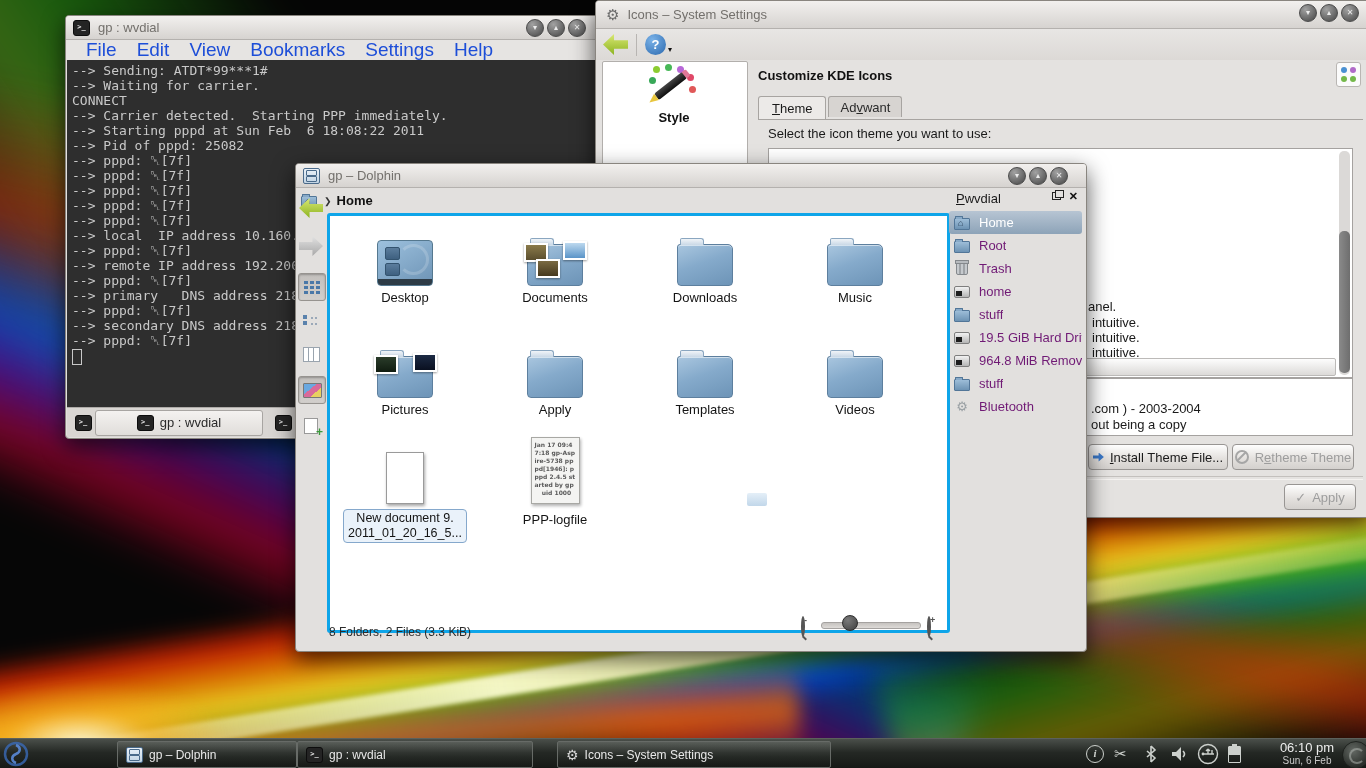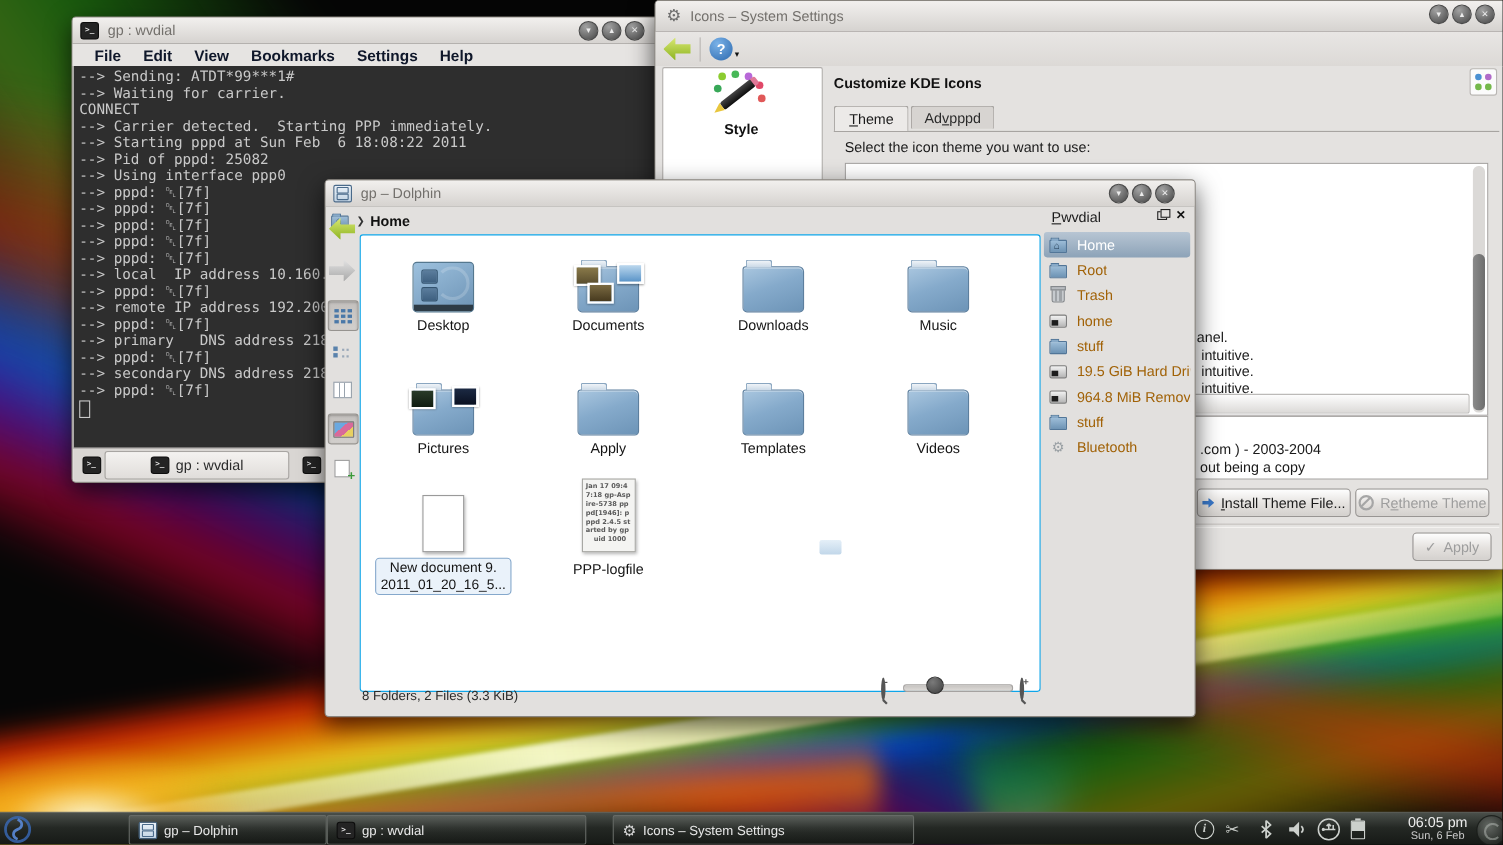--- a/index.html
+++ b/index.html
@@ -32,21 +32,21 @@
     background:linear-gradient(#f2f0ee,#d6d3d0);border-bottom:1px solid #b4b1ae;
     display:flex;align-items:center;}
   .title-text{font-size:13px;color:#73706c;margin-left:8px;white-space:nowrap;}
   .wbtns{position:absolute;top:3px;display:flex;gap:3px;}
   .wbtn{width:16px;height:16px;border-radius:50%;border:1px solid #4a4a4a;
     background:radial-gradient(circle at 35% 28%,#a2a2a2,#5c5c5c 75%);
     color:#ececec;font-size:8px;line-height:15px;text-align:center;}
   
   #term{left:65px;top:15px;width:536px;height:422px;z-index:10;}
   .menubar{height:20px;background:#e6e4e2;display:flex;align-items:center;padding-left:10px;gap:0;}
-  .menuitem{font-size:14px;color:#0f172a;padding:0 10px;font-weight:bold;}
+  .menuitem{font-size:19px;color:#1d4ed8;padding:0 10px;}
   .termscreen{position:absolute;left:1px;right:1px;top:44px;bottom:30px;background:#2e2e2e;
     overflow:hidden;padding:3px 0 0 5px;}
   .tline{font-family:"DejaVu Sans Mono","Liberation Mono",monospace;font-size:13px;line-height:15px;
     color:#c9c9c9;white-space:pre;}
   .cursor{width:8px;height:14px;border:1px solid #c9c9c9;margin-top:1px;}
   .termtabs{position:absolute;left:1px;right:1px;bottom:1px;height:29px;background:#d9d6d3;
     border-top:1px solid #aeaba8;display:flex;align-items:center;}
   .ttab{height:24px;width:166px;margin-left:28px;background:linear-gradient(#f4f2f0,#e0ddda);
     border:1px solid #a8a5a2;border-radius:3px;display:flex;align-items:center;justify-content:center;gap:6px;
     font-size:13px;color:#2a2a2a;}
@@ -131,21 +131,21 @@
     box-shadow:6px 0 #4a78a8,12px 0 #4a78a8,0 5px #4a78a8,6px 5px #4a78a8,12px 5px #4a78a8,0 10px #4a78a8,6px 10px #4a78a8,12px 10px #4a78a8;}
   .vi-details{width:4px;height:4px;background:#5a82ac;margin:-8px 0 0 -12px;
     box-shadow:7px 1px 0 -1px #9aa8b8,11px 1px 0 -1px #9aa8b8,0 6px 0 #5a82ac,7px 7px 0 -1px #9aa8b8,11px 7px 0 -1px #9aa8b8;}
   .vi-cols{width:15px;height:13px;border:1px solid #9aa4ae;background:
     linear-gradient(90deg,#fff 0 4px,#9aa4ae 4px 5px,#fff 5px 9px,#9aa4ae 9px 10px,#fff 10px 15px);}
   .vi-prev{width:17px;height:13px;border:1px solid #777;border-radius:1px;
     background:linear-gradient(140deg,#6aa8e0 0 38%,#d86a9a 38% 66%,#e8d060 66%);}
   .vi-split{width:12px;height:14px;background:#fff;border:1px solid #999;position:relative;}
   .vi-split:after{content:"+";position:absolute;right:-6px;bottom:-6px;color:#3a9a3a;font-weight:bold;font-size:12px;}
   .dview{position:absolute;left:31px;top:49px;width:617px;height:414px;background:#fff;
-    border:1px solid #0ea5e9;border-radius:3px;overflow:hidden;}
+    border:3px solid #0ea5e9;border-radius:3px;overflow:hidden;}
   .cell{position:absolute;width:150px;text-align:center;}
   .iconbox{height:62px;display:flex;align-items:flex-end;justify-content:center;padding-bottom:2px;}
   .flabel{font-size:13px;color:#141414;margin-top:2px;}
   .folder{width:54px;height:40px;position:relative;border-radius:3px 5px 4px 4px;
     background:linear-gradient(160deg,#a9c6df 0%,#85aacb 45%,#6d94b7 100%);
     border:1px solid #5d7f9e;box-shadow:inset 0 1px 0 rgba(255,255,255,.55);}
   .folder:before{content:"";position:absolute;top:-7px;left:2px;width:22px;height:6px;
     background:linear-gradient(#f0f4f8,#c9d8e6);border:1px solid #8aa6c0;border-bottom:none;border-radius:2px 3px 0 0;}
   .thumb{position:absolute;border:2px solid #fff;box-shadow:0 1px 2px rgba(0,0,0,.4);width:20px;height:15px;}
   .deskicon{width:54px;height:44px;border-radius:4px;position:relative;overflow:hidden;
@@ -165,21 +165,21 @@
     background:linear-gradient(#cfe2f2,#8fb6d8);}
   .places{position:absolute;left:653px;top:25px;width:133px;bottom:24px;}
   .phead{font-size:13px;color:#1a1a1a;margin-left:7px;}
   .pheadbtns{position:absolute;right:4px;top:2px;display:flex;gap:8px;align-items:center;}
   .floatico{width:7px;height:6px;border:1px solid #222;position:relative;}
   .floatico:after{content:"";position:absolute;left:2px;top:-3px;width:7px;height:6px;border:1px solid #222;background:#e2e0de;}
   .closex{font-size:11px;font-weight:bold;color:#111;line-height:10px;}
   .pitem{position:absolute;left:0;width:133px;height:23px;display:flex;align-items:center;border-radius:3px;}
   .pitem.selected{background:linear-gradient(#b7c5d3,#8da3b8);}
   .pitem.selected .plabel{color:#fff;}
-  .plabel{font-size:13px;color:#a16207;margin-left:8px;white-space:nowrap;overflow:hidden;}
+  .plabel{font-size:13px;color:#701a75;margin-left:8px;white-space:nowrap;overflow:hidden;}
   .picon{width:18px;display:flex;justify-content:center;margin-left:4px;flex:none;}
   .mfolder{width:14px;height:10px;position:relative;border-radius:1px;margin-top:3px;
     background:linear-gradient(#9dbdd8,#6d93b4);border:1px solid #527698;}
   .mfolder:before{content:"";position:absolute;top:-3px;left:0;width:6px;height:2px;background:#88aac8;
     border:1px solid #527698;border-bottom:none;border-radius:1px 1px 0 0;}
   .mhome{position:absolute;left:3px;top:-1px;font-size:9px;color:#20384e;line-height:10px;}
   .mdrive{width:14px;height:10px;background:linear-gradient(#f2f2f2,#b5b5b5);border:1px solid #7e7e7e;
     border-radius:2px;position:relative;}
   .mdrive:after{content:"";position:absolute;left:1px;bottom:1px;width:6px;height:5px;background:#1d1d1d;}
   .mtrash{width:10px;height:11px;border:1px solid #84888c;border-radius:1px 1px 2px 2px;position:relative;
@@ -252,21 +252,20 @@
       <span class="menuitem">Settings</span>
       <span class="menuitem">Help</span>
     </div>
     <div class="termscreen">
       <div class="tline">--&gt; Sending: ATDT*99***1#</div>
       <div class="tline">--&gt; Waiting for carrier.</div>
       <div class="tline">CONNECT</div>
       <div class="tline">--&gt; Carrier detected.  Starting PPP immediately.</div>
       <div class="tline">--&gt; Starting pppd at Sun Feb  6 18:08:22 2011</div>
       <div class="tline">--&gt; Pid of pppd: 25082</div>
-      <div class="tline">--&gt; Using interface ppp0</div>
       <div class="tline">--&gt; pppd: ␡[7f]</div>
       <div class="tline">--&gt; pppd: ␡[7f]</div>
       <div class="tline">--&gt; pppd: ␡[7f]</div>
       <div class="tline">--&gt; pppd: ␡[7f]</div>
       <div class="tline">--&gt; pppd: ␡[7f]</div>
       <div class="tline">--&gt; local  IP address 10.160.35.</div>
       <div class="tline">--&gt; pppd: ␡[7f]</div>
       <div class="tline">--&gt; remote IP address 192.200.1.</div>
       <div class="tline">--&gt; pppd: ␡[7f]</div>
       <div class="tline">--&gt; primary   DNS address 218.24</div>
@@ -321,21 +320,21 @@
       </div>
       <div class="ssheading">Customize KDE Icons</div>
       <div class="dotsbtn">
         <span class="dot" style="left:4px;top:4px;background:#4a90d2"></span>
         <span class="dot" style="right:4px;top:4px;background:#b06ac8"></span>
         <span class="dot" style="left:4px;bottom:4px;background:#74b84a"></span>
         <span class="dot" style="right:4px;bottom:4px;background:#74b84a"></span>
       </div>
       <div class="tabs">
         <span class="tab active"><span class="u">T</span><span>heme</span></span>
-        <span class="tab inactive"><span>Ad</span><span class="u">v</span><span>pppd</span></span>
+        <span class="tab inactive"><span>Ad</span><span class="u">v</span><span>want</span></span>
       </div>
       <div class="tabline"></div>
       <div class="sslabel">Select the icon theme you want to use:</div>
       <div class="themelist">
         <span class="frag" style="left:319px;top:150px">anel.</span>
         <span class="frag" style="left:323px;top:166px">intuitive.</span>
         <span class="frag" style="left:323px;top:181px">intuitive.</span>
         <span class="frag" style="left:323px;top:196px">intuitive.</span>
         <span class="selband"></span>
         <span class="sscroll">
@@ -607,18 +606,18 @@
       <svg width="22" height="22" viewBox="0 0 22 22">
         <circle cx="11" cy="11" r="9.5" stroke="#ccd0cc" stroke-width="1.4" fill="none"></circle>
         <path d="M5 11 L17 11 M11 6 L11 11 M15 7 L15 11 M11 6 L9 8 M11 6 L13 8" stroke="#ccd0cc" stroke-width="1.4" fill="none"></path>
         <circle cx="6" cy="11" r="1.4" fill="#ccd0cc"></circle>
       </svg>
       </span>
     <span class="tray" style="left:1228px">
         <span class="battery"></span>
       </span>
     <span class="clock">
-      <div class="ctime">06:05 pm</div>
+      <div class="ctime">06:10 pm</div>
       <div class="cdate">Sun, 6 Feb</div>
     </span>
     <span class="cashew"></span>
   </div>
 </div>
 
 </body></html>

